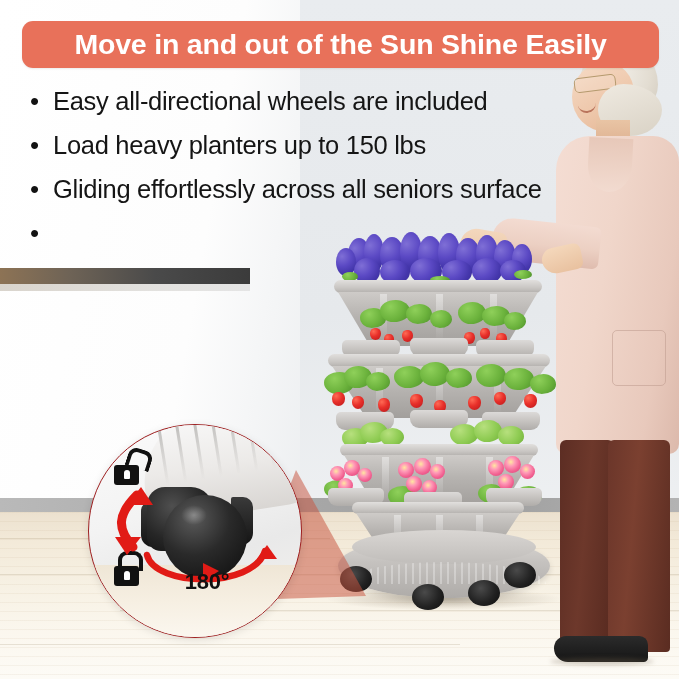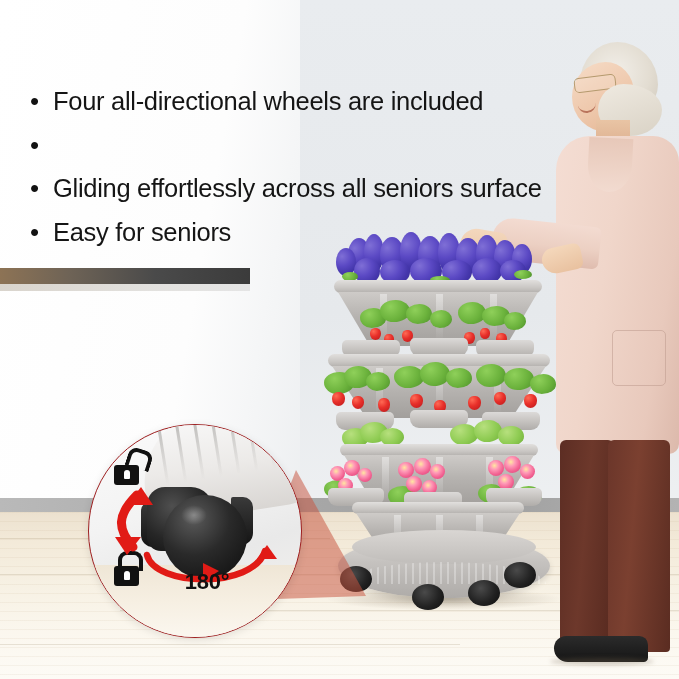--- a/index.html
+++ b/index.html
@@ -542,32 +542,35 @@
 
     <svg style="position:absolute;left:44px;top:112px;width:150px;height:62px;">
       <path d="M14 18 C 22 50, 120 52, 132 14" stroke="#e11b16" stroke-width="6.5" fill="none" stroke-linecap="round"></path>
       <polygon points="86,34 70,26 70,44" fill="#e11b16"></polygon>
       <polygon points="134,8 144,22 124,22" fill="#e11b16"></polygon>
     </svg>
 
     <div class="deg-label">180°</div>
   </div>
 
+  <div class="title-banner">
+    <span class="title-text">Move in and out of the Sun Shine Easily</span>
+  </div>
 
   <div class="bullets">
     <div class="bullet-row">
       <span class="bullet-dot">•</span>
-      <span class="bullet-label">Four all-directional wheels are included</span>
+      <span class="bullet-label">Easy all-directional wheels are included</span>
     </div>
     <div class="bullet-row">
       <span class="bullet-dot">•</span>
+      <span class="bullet-label">Load heavy planters up to 150 lbs</span>
     </div>
     <div class="bullet-row">
       <span class="bullet-dot">•</span>
       <span class="bullet-label">Gliding effortlessly across all seniors surface</span>
     </div>
     <div class="bullet-row">
       <span class="bullet-dot">•</span>
-      <span class="bullet-label">Easy for seniors</span>
     </div>
   </div>
 
 </div>
 
 </body></html>

